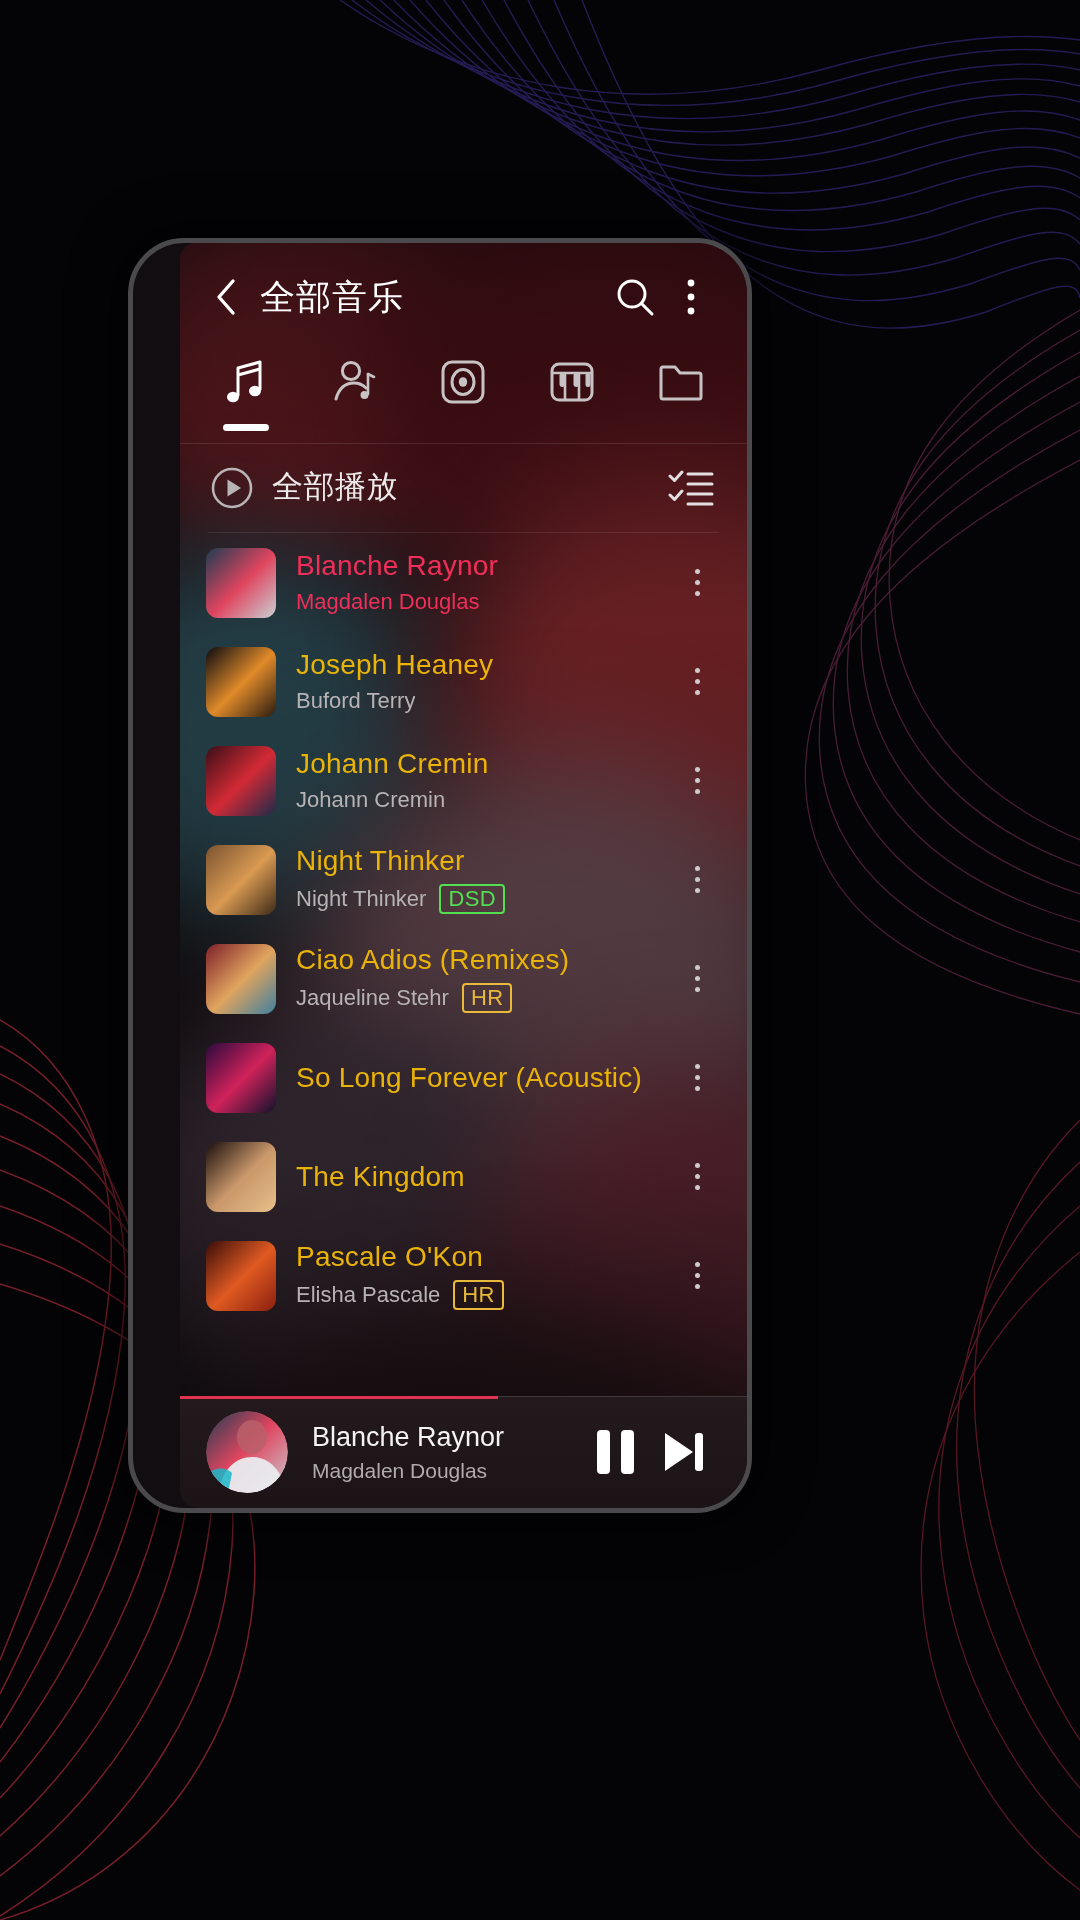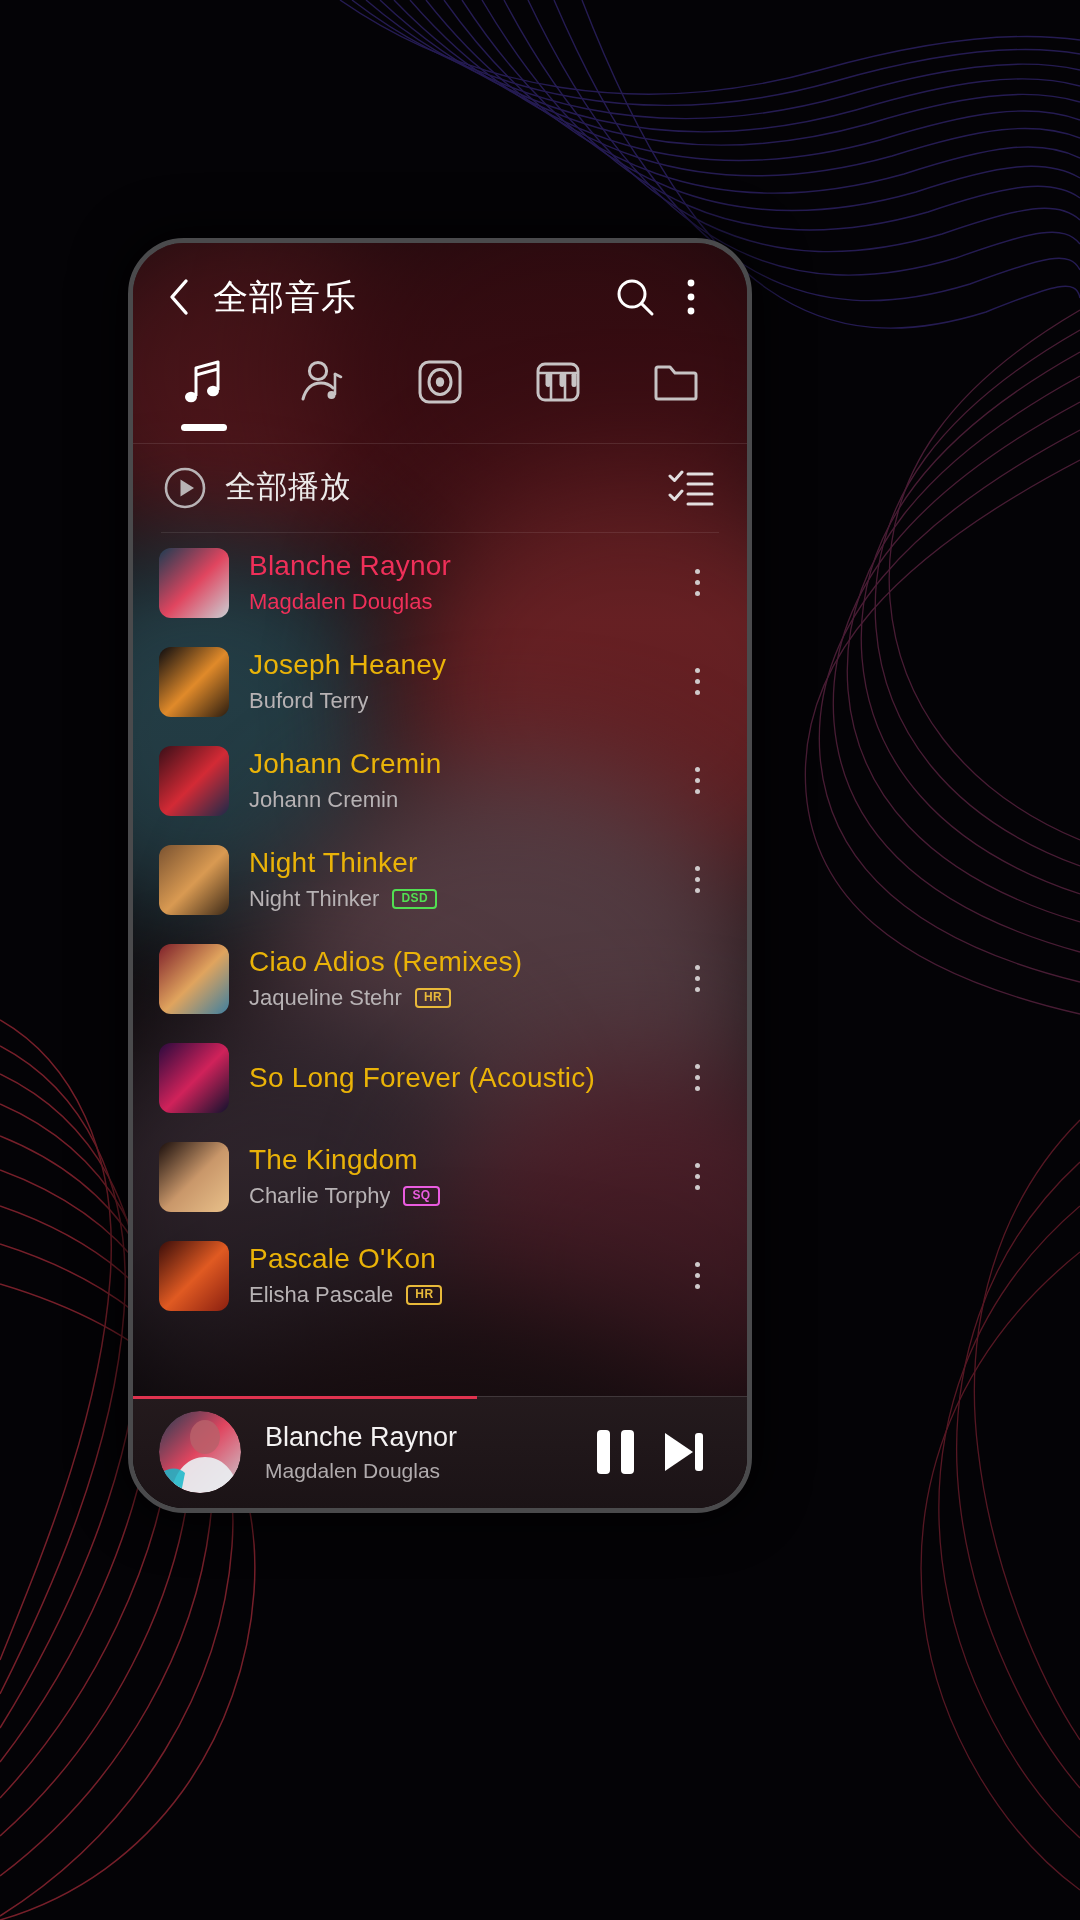--- a/index.html
+++ b/index.html
@@ -10,21 +10,21 @@
   #wallpaper { position:absolute; inset:0; background:#040306; overflow:hidden; }
   #wallpaper svg { position:absolute; inset:0; }
 
   
   #phone {
     position:absolute; left:128px; top:238px; width:624px; height:1275px;
     border-radius:56px; border:5px solid #4a4a4c;
     background:#120d10; overflow:hidden;
     box-shadow:0 0 50px 6px rgba(0,0,0,.85);
   }
-  #screen { position:absolute; inset:0; border-radius:17px; overflow:hidden; }
+  #screen { position:absolute; inset:0; border-radius:17px; overflow:hidden;margin-left:47px; }
 
   
   #backdrop { position:absolute; inset:0; }
   #backdrop .blob { position:absolute; border-radius:50%; filter:blur(58px); }
   #backdrop .veil { position:absolute; inset:0; background:linear-gradient(180deg,rgba(10,6,8,.55) 0%,rgba(12,8,10,.30) 30%,rgba(10,7,9,.45) 72%,rgba(8,5,7,.82) 100%); }
 
   
   #appbar { position:relative; z-index:3; height:108px; display:flex; align-items:center; padding:0 28px 0 26px; }
   #back-chev { width:40px; height:40px; display:flex; align-items:center; justify-content:center; cursor:pointer; }
   #app-title { color:#fff; font-size:35px; margin-left:14px; letter-spacing:1px; flex:1; white-space:nowrap; }
@@ -48,21 +48,21 @@
   
   #list { position:relative; z-index:3; height:802px; overflow:hidden; }
   .row { height:99px; display:flex; align-items:center; padding:0 24px 0 26px; cursor:pointer; }
   .art { width:70px; height:70px; border-radius:12px; flex:none; overflow:hidden; position:relative; }
   .art .g { position:absolute; inset:0; }
   .meta { flex:1; margin-left:20px; min-width:0; overflow:hidden; }
   .title { font-size:28px; color:#eab308; white-space:nowrap; overflow:hidden; text-overflow:ellipsis; letter-spacing:.2px; }
   .sub { font-size:22px; color:#b7b2b4; margin-top:7px; display:flex; align-items:center; white-space:nowrap; }
   .sub .artist { overflow:hidden; text-overflow:ellipsis; }
   .row.playing .title, .row.playing .sub { color:#ef2f59; }
-  .badge { display:inline-flex; align-items:center; justify-content:center; margin-left:13px; padding:1px 7px 2px; border-radius:4px; border:2px solid currentColor; font-size:12px; font-weight:bold; line-height:1.05; letter-spacing:.4px; flex:none; }
+  .badge { display:inline-flex; align-items:center; justify-content:center; margin-left:13px; padding:1px 7px 2px; border-radius:4px; border:2px solid currentColor; font-size:22px; font-weight:normal; line-height:1.05; letter-spacing:.4px; flex:none; }
   .more { width:52px; height:62px; display:flex; flex-direction:column; align-items:center; justify-content:center; gap:6px; flex:none; cursor:pointer; }
   .more i { width:5px; height:5px; border-radius:50%; background:#cfcacb; display:block; }
 
   
   #nowbar { position:absolute; left:0; right:0; bottom:0; height:112px; z-index:4; background:linear-gradient(180deg,#241a1d 0%,#1b1316 100%); }
   #progress { position:absolute; top:0; left:0; height:3px; background:#e0334f; }
   #progress-track { position:absolute; top:0; left:0; right:0; height:1px; background:rgba(255,255,255,.13); }
   #nowbar-inner { position:absolute; inset:0; display:flex; align-items:center; padding:0 30px 0 26px; }
   #np-art { width:82px; height:82px; border-radius:50%; overflow:hidden; flex:none; position:relative; }
   #np-meta { flex:1; margin-left:24px; min-width:0; }
@@ -333,24 +333,20 @@
             <i></i>
             <i></i>
           </div>
         </div>
         <div class="row">
           <div class="art">
             <div class="g" style="background: linear-gradient(135deg, rgb(26, 14, 12) 0%, rgb(201, 151, 106) 52%, rgb(232, 192, 138) 100%);"></div>
           </div>
           <div class="meta">
             <div class="title">The Kingdom</div>
-            <div class="sub">
-              <span class="artist">Charlie Torphy</span>
-              <span class="badge" style="color: rgb(234, 92, 224);">SQ</span>
-            </div>
           </div>
           <div class="more">
             <i></i>
             <i></i>
             <i></i>
           </div>
         </div>
         <div class="row">
           <div class="art">
             <div class="g" style="background: linear-gradient(135deg, rgb(58, 13, 10) 0%, rgb(224, 90, 34) 52%, rgb(138, 31, 16) 100%);"></div>

